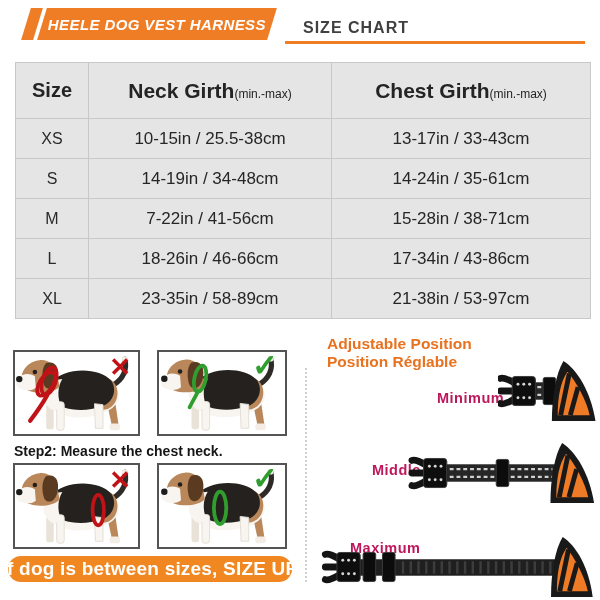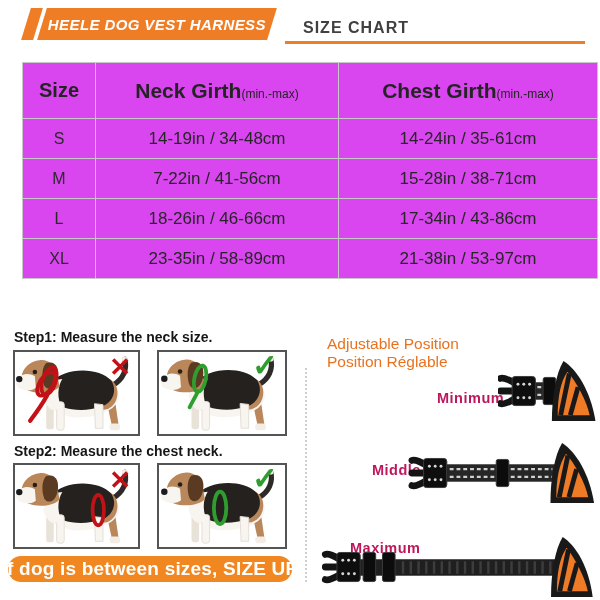--- a/index.html
+++ b/index.html
@@ -8,21 +8,21 @@
     font-family:"Liberation Sans", sans-serif;color:#2a2a2a;
   }
   
   .hdr-slash{position:absolute;left:26px;top:8px;width:12px;height:32px;background:#EF7D26;transform:skewX(-17deg);}
   .hdr-banner{position:absolute;left:42px;top:8px;width:230px;height:32px;background:#EF7D26;transform:skewX(-17deg);
     display:flex;align-items:center;justify-content:center;}
   .hdr-banner span{transform:skewX(17deg);font-style:italic;font-weight:bold;font-size:15px;color:#fff;letter-spacing:.4px;white-space:nowrap;}
   .hdr-title{position:absolute;left:303px;top:19px;font-size:16px;font-weight:700;color:#404040;letter-spacing:1px;}
   .hdr-underline{position:absolute;left:285px;top:41px;width:300px;height:3px;background:#EF7D26;}
   
-  table.size-table{position:absolute;left:15px;top:62px;width:575px;border-collapse:collapse;table-layout:fixed;background:#d946ef;margin-left:7px;}
+  table.size-table{position:absolute;left:15px;top:62px;width:575px;border-collapse:collapse;table-layout:fixed;background:#e5e5e5;}
   .size-table th,.size-table td{border:1px solid #c8c8c8;text-align:center;vertical-align:middle;padding:0;}
   .size-table thead tr{height:56px;}
   .size-table tbody tr{height:40px;}
   .size-table th{font-weight:600;color:#242424;}
   .size-table th .main{font-size:21px;}
   .size-table th .sub{font-size:12px;font-weight:400;}
   .size-table th.size-col{font-size:20px;}
   .size-table td.size-cell{font-size:16px;color:#2a2a2a;}
   .size-table td{font-size:17px;color:#262626;}
   
@@ -38,21 +38,21 @@
   .mark{position:absolute;right:7px;top:-2px;line-height:1;font-weight:bold;}
   .mark.wrong{color:#C11218;font-size:26px;top:2px;}
   .mark.correct{color:#2F9E2F;font-size:31px;}
   
   .sizeup-banner{position:absolute;left:8px;top:556px;width:284px;height:26px;background:#F08721;border-radius:15px;
     display:flex;align-items:center;justify-content:center;}
   .sizeup-banner span{color:#fff;font-weight:bold;font-size:19px;letter-spacing:.2px;white-space:nowrap;}
   
   .divider-dotted{position:absolute;left:305px;top:368px;height:214px;width:0;border-left:2px dotted #cfcfcf;}
   .right-panel{position:absolute;left:300px;top:330px;width:300px;height:270px;}
-  .adj-title{position:absolute;left:27px;top:5px;font-size:15.5px;font-weight:normal;color:#E8721F;line-height:18px;}
+  .adj-title{position:absolute;left:27px;top:5px;font-size:15.5px;font-weight:bold;color:#E8721F;line-height:18px;}
   .pos-label{position:absolute;font-size:14.5px;font-weight:600;color:#be185d;letter-spacing:.5px;}
   .label-min{left:137px;top:60px;}
   .label-mid{left:72px;top:132px;}
   .label-max{left:50px;top:210px;}
   .strap{position:absolute;right:2px;}
   .strap-min{top:30px;width:100px;height:62px;}
   .strap-mid{top:112px;width:190px;height:62px;}
   .strap-max{top:206px;width:278px;height:62px;}
 </style>
 </head>
@@ -99,20 +99,25 @@
       </colgroup>
     <thead>
       <tr>
         <th class="size-col"><span class="main" style="font-size:20px">Size</span></th>
         <th><span class="main">Neck Girth</span><span class="sub">(min.-max)</span></th>
         <th><span class="main">Chest Girth</span><span class="sub">(min.-max)</span></th>
       </tr>
     </thead>
     <tbody>
       <tr>
+        <td class="size-cell">XS</td>
+        <td>10-15in / 25.5-38cm</td>
+        <td>13-17in / 33-43cm</td>
+      </tr>
+      <tr>
         <td class="size-cell">S</td>
         <td>14-19in / 34-48cm</td>
         <td>14-24in / 35-61cm</td>
       </tr>
       <tr>
         <td class="size-cell">M</td>
         <td>7-22in / 41-56cm</td>
         <td>15-28in / 38-71cm</td>
       </tr>
       <tr>
@@ -121,21 +126,20 @@
         <td>17-34in / 43-86cm</td>
       </tr>
       <tr>
         <td class="size-cell">XL</td>
         <td>23-35in / 58-89cm</td>
         <td>21-38in / 53-97cm</td>
       </tr>
     </tbody>
   </table>
 
-  <div class="step-label step1-label">Step1: Measure the neck size.</div>
 
   <div class="dog-card card-r1c1">
     <svg class="scene" viewBox="0 0 130 86" preserveAspectRatio="xMidYMax meet">
       <use href="#dog-base"></use>
       <g stroke="#C11218" fill="none" stroke-linecap="round">
         <ellipse cx="36" cy="30" rx="7" ry="15" stroke-width="4" transform="rotate(18 36 30)"></ellipse>
         <ellipse cx="33" cy="33" rx="7" ry="14" stroke-width="4" transform="rotate(32 33 33)"></ellipse>
         <path d="M34 45 C28 56 22 64 16 72" stroke-width="4.5"></path>
       </g>
     </svg>

